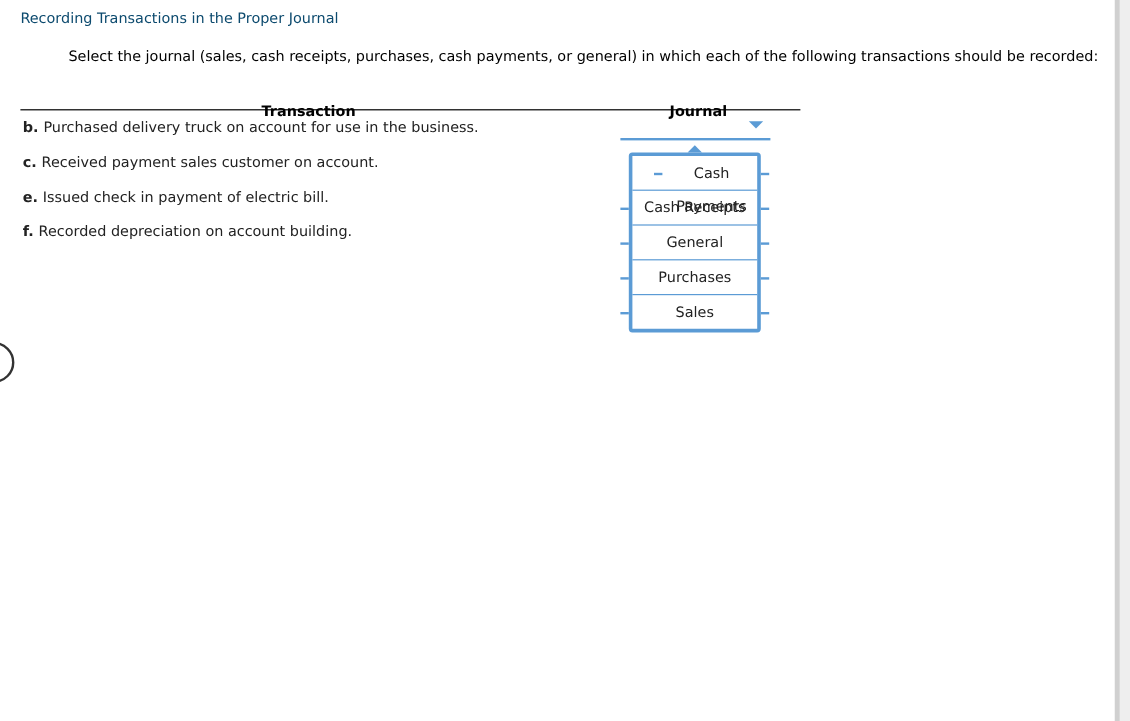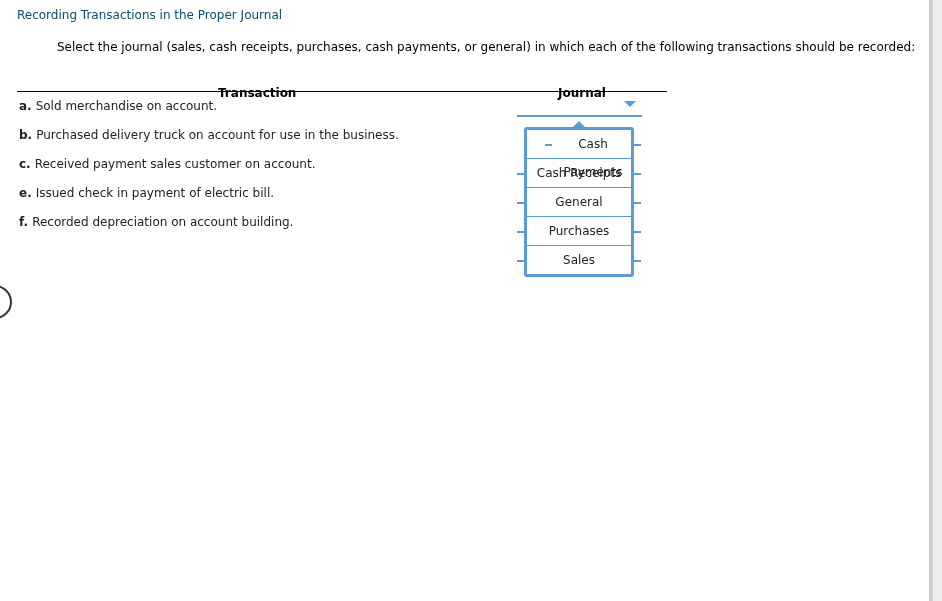--- a/index.html
+++ b/index.html
@@ -37,21 +37,20 @@
 
 <div class="title">Recording Transactions in the Proper Journal</div>
 <div class="instructions">Select the journal (sales, cash receipts, purchases, cash payments, or general) in which each of the following transactions should be recorded:</div>
 
 <div class="table-header">
   <span class="th th-transaction">Transaction</span>
   <span class="th th-journal">Journal</span>
 </div>
 
 <div class="rows">
-  <div class="row"><span class="letter">a.</span><span>Sold merchandise on account.</span></div>
   <div class="row"><span class="letter">b.</span><span>Purchased delivery truck on account for use in the business.</span></div>
   <div class="row"><span class="letter">c.</span><span>Received payment sales customer on account.</span></div>
   <div class="row"><span class="letter">e.</span><span>Issued check in payment of electric bill.</span></div>
   <div class="row"><span class="letter">f.</span><span>Recorded depreciation on account building.</span></div>
 </div>
 
 <div class="select">
   <span></span>
   <span class="arrow"></span>
 </div>

